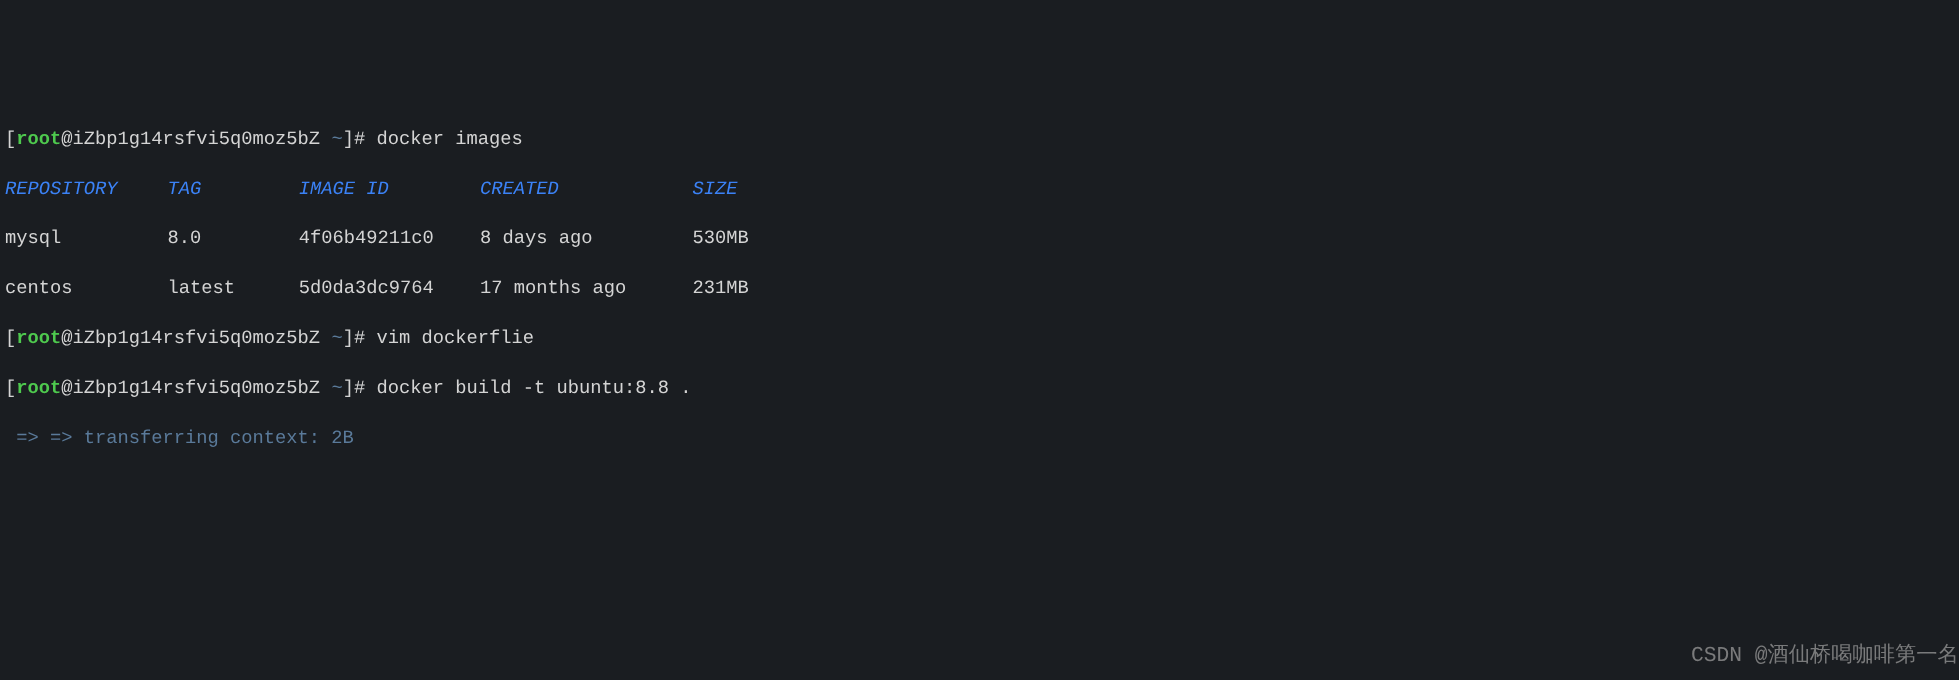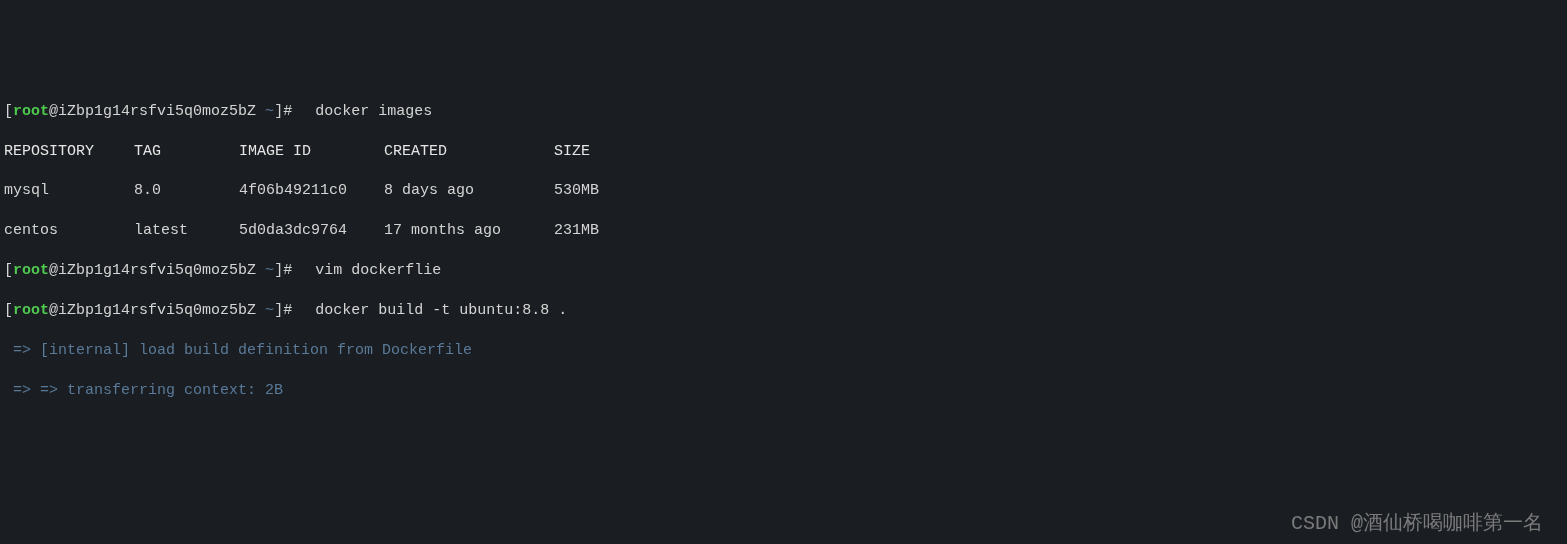--- a/index.html
+++ b/index.html
@@ -18,46 +18,45 @@
       height: 544px;
       overflow: hidden;
       position: relative;
       white-space: pre;
     }
     .prompt-bracket { color: #d4d4d4; }
     .prompt-user { color: #4ec94e; font-weight: bold; }
     .prompt-host { color: #d4d4d4; }
     .prompt-tilde { color: #5a7a9a; }
     .prompt-hash { color: #d4d4d4; }
-    .cmd { color: #d4d4d4; margin-left: 14px; }
-    .header { color: #e5e5e5; }
+    .cmd { color: #d4d4d4; }
+    .header { color: #3b82f6; font-style: italic; }
     .build-step { color: #5a7a9a; }
     .watermark {
       position: absolute;
       bottom: 6px;
-      right: 24px;
+      right: 0;
       color: #9a9a9a;
-      font-size: 20px;
+      font-size: 17px;
       opacity: 0.75;
       text-align: center;
     }
   </style>
 </head>
 <body>
 
 
 
 <div>
 <div><span class="prompt-bracket">[</span><span class="prompt-user">root</span><span class="prompt-host">@</span><span class="prompt-host">iZbp1g14rsfvi5q0moz5bZ</span> <span class="prompt-tilde">~</span><span class="prompt-bracket">]</span><span class="prompt-hash">#</span> <span class="cmd">docker images</span></div>
 <div class="header"><span style="display:inline-block;width:130px">REPOSITORY</span><span style="display:inline-block;width:105px">TAG</span><span style="display:inline-block;width:145px">IMAGE ID</span><span style="display:inline-block;width:170px">CREATED</span><span>SIZE</span></div>
 <div><span style="display:inline-block;width:130px">mysql</span><span style="display:inline-block;width:105px">8.0</span><span style="display:inline-block;width:145px">4f06b49211c0</span><span style="display:inline-block;width:170px">8 days ago</span><span>530MB</span></div>
 <div><span style="display:inline-block;width:130px">centos</span><span style="display:inline-block;width:105px">latest</span><span style="display:inline-block;width:145px">5d0da3dc9764</span><span style="display:inline-block;width:170px">17 months ago</span><span>231MB</span></div>
 <div><span class="prompt-bracket">[</span><span class="prompt-user">root</span><span class="prompt-host">@</span><span class="prompt-host">iZbp1g14rsfvi5q0moz5bZ</span> <span class="prompt-tilde">~</span><span class="prompt-bracket">]</span><span class="prompt-hash">#</span> <span class="cmd">vim dockerflie</span></div>
 <div><span class="prompt-bracket">[</span><span class="prompt-user">root</span><span class="prompt-host">@</span><span class="prompt-host">iZbp1g14rsfvi5q0moz5bZ</span> <span class="prompt-tilde">~</span><span class="prompt-bracket">]</span><span class="prompt-hash">#</span> <span class="cmd">docker build -t ubuntu:8.8 .</span></div>
-<div class="build-step"> =&gt; [internal] load build definition from Dockerfile</div>
 <div class="build-step"> =&gt; =&gt; transferring context: 2B</div>
 
 
 
 
 
 
 
 
 

